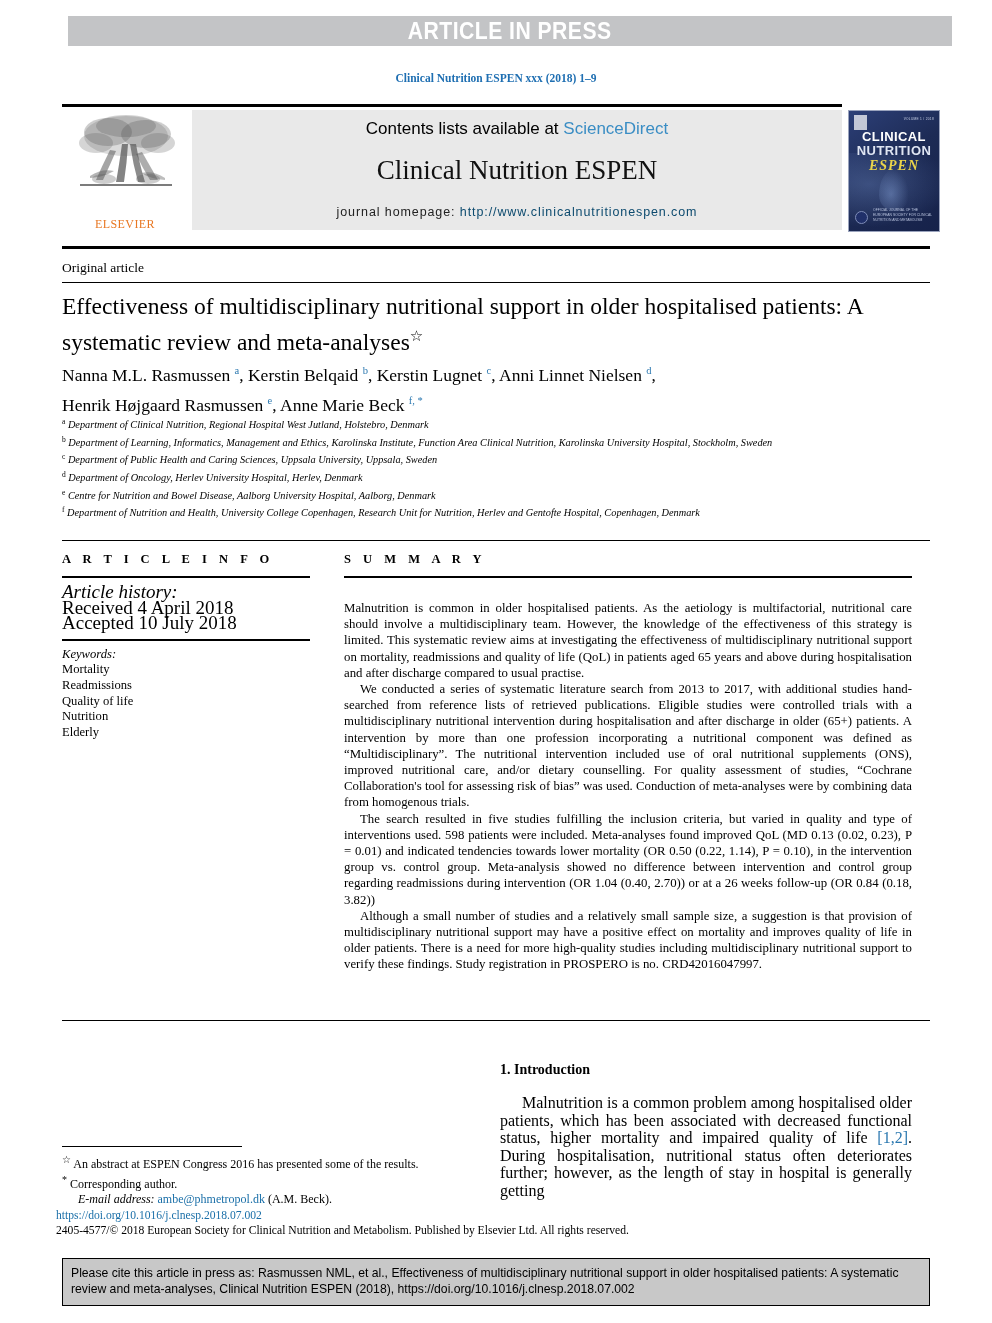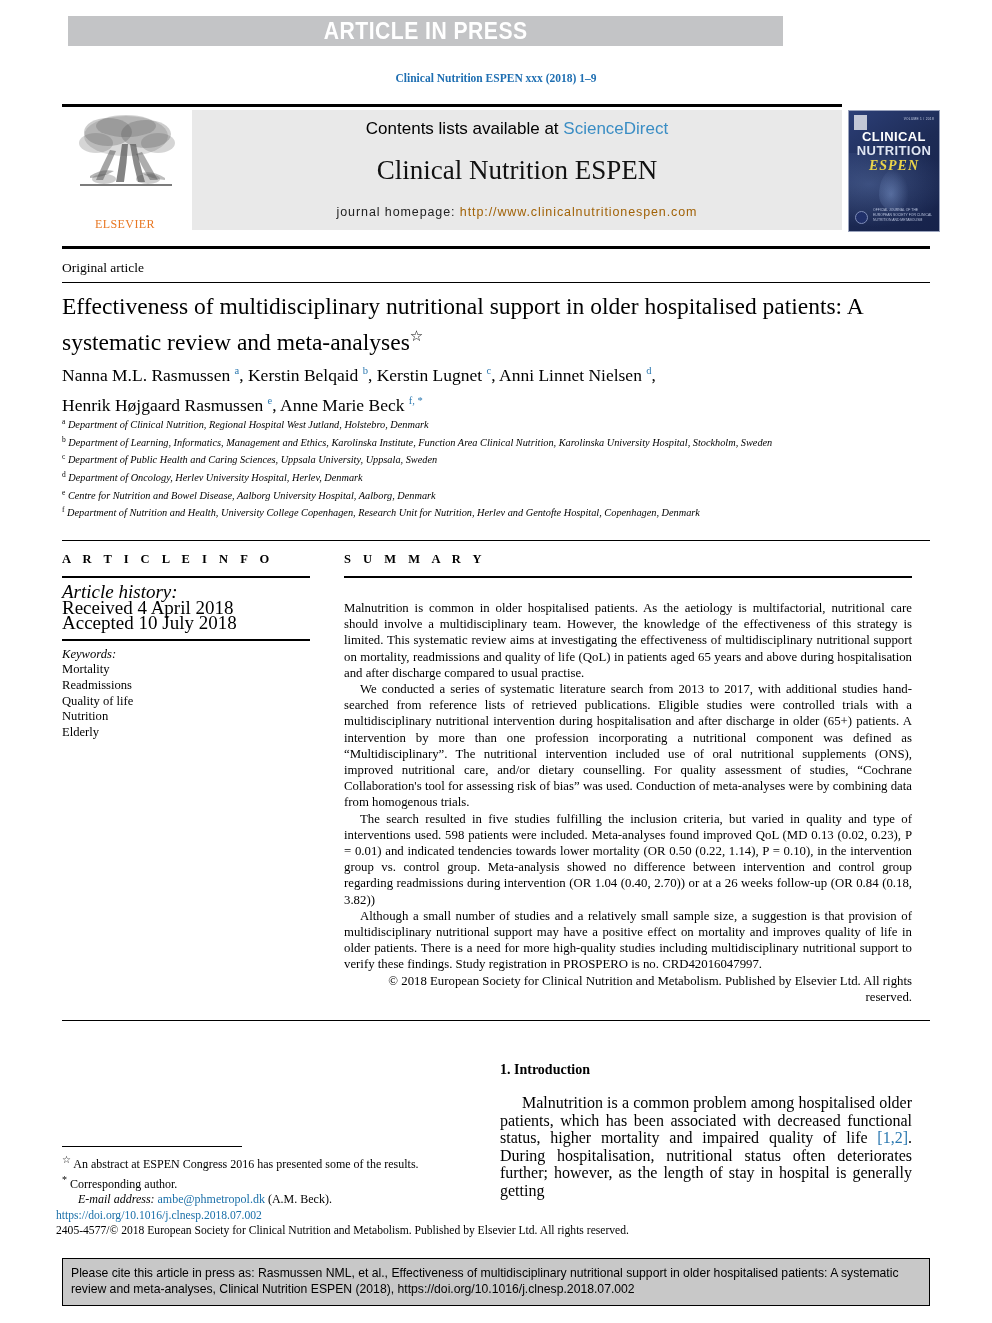--- a/index.html
+++ b/index.html
@@ -11,21 +11,21 @@
     font-family: "Liberation Serif", serif;
     color: #000000;
     position: relative;
     overflow: hidden;
   }
 
   
   .press-banner {
     position: absolute;
     left: 68px; top: 16px;
-    width: 715px; height: 30px;
+    width: 884px; height: 30px;
     background: #c3c4c6;
     display: flex; align-items: center; justify-content: center;
   }
   .press-banner span {
     font-family: "Liberation Sans", sans-serif;
     font-weight: bold;
     font-size: 23px;
     letter-spacing: 0.5px;
     color: #ffffff;
     transform: scaleX(0.92);
@@ -88,21 +88,21 @@
     font-size: 27px;
     color: #111;
   }
   .homepage-line {
     margin-top: 19px;
     font-family: "Liberation Sans", sans-serif;
     font-size: 12.5px;
     letter-spacing: 0.9px;
     color: #222;
   }
-  .homepage-line a { color: #a16207; text-decoration: none; letter-spacing: 0.9px; margin-top: 36px; }
+  .homepage-line a { color: #0c4a6e; text-decoration: none; letter-spacing: 0.9px; margin-top: 36px; }
 
   
   .cover {
     position: absolute;
     left: 786px; top: 6px;
     width: 92px; height: 122px;
     background: linear-gradient(145deg, #2c3f77 0%, #1d2b55 45%, #16224a 100%);
     border: 1px solid #9aa3bd;
     overflow: hidden;
   }
@@ -404,21 +404,20 @@
 </div>
 
 <div class="sum-col">
   <div class="sec-head">S U M M A R Y</div>
   <div class="hr-2"></div>
   <div class="abstract">
     <p class="first">Malnutrition is common in older hospitalised patients. As the aetiology is multifactorial, nutritional care should involve a multidisciplinary team. However, the knowledge of the effectiveness of this strategy is limited. This systematic review aims at investigating the effectiveness of multidisciplinary nutritional support on mortality, readmissions and quality of life (QoL) in patients aged 65 years and above during hospitalisation and after discharge compared to usual practise.</p>
     <p>We conducted a series of systematic literature search from 2013 to 2017, with additional studies hand-searched from reference lists of retrieved publications. Eligible studies were controlled trials with a multidisciplinary nutritional intervention during hospitalisation and after discharge in older (65+) patients. A intervention by more than one profession incorporating a nutritional component was defined as “Multidisciplinary”. The nutritional intervention included use of oral nutritional supplements (ONS), improved nutritional care, and/or dietary counselling. For quality assessment of studies, “Cochrane Collaboration's tool for assessing risk of bias” was used. Conduction of meta-analyses were by combining data from homogenous trials.</p>
     <p>The search resulted in five studies fulfilling the inclusion criteria, but varied in quality and type of interventions used. 598 patients were included. Meta-analyses found improved QoL (MD 0.13 (0.02, 0.23), P = 0.01) and indicated tendencies towards lower mortality (OR 0.50 (0.22, 1.14), P = 0.10), in the intervention group vs. control group. Meta-analysis showed no difference between intervention and control group regarding readmissions during intervention (OR 1.04 (0.40, 2.70)) or at a 26 weeks follow-up (OR 0.84 (0.18, 3.82))</p>
     <p>Although a small number of studies and a relatively small sample size, a suggestion is that provision of multidisciplinary nutritional support may have a positive effect on mortality and improves quality of life in older patients. There is a need for more high-quality studies including multidisciplinary nutritional support to verify these findings. Study registration in PROSPERO is no. CRD42016047997.</p>
-    <p class="copy" style="text-align:right;">© 2018 European Society for Clinical Nutrition and Metabolism. Published by Elsevier Ltd. All rights reserved.</p>
   </div>
 </div>
 
 <div class="rule-thin" style="left:62px; top:1020px; width:868px;"></div>
 
 <div class="intro">
   <h2>1. Introduction</h2>
   <p><span>Malnutrition is a common problem among hospitalised older patients, which has been associated with decreased functional status, higher mortality and impaired quality of life </span><a href="#" class="ref" style="text-decoration:none;">[1,2]</a><span>. During hospitalisation, nutritional status often deteriorates further; however, as the length of stay in hospital is generally getting</span></p>
 </div>
 

